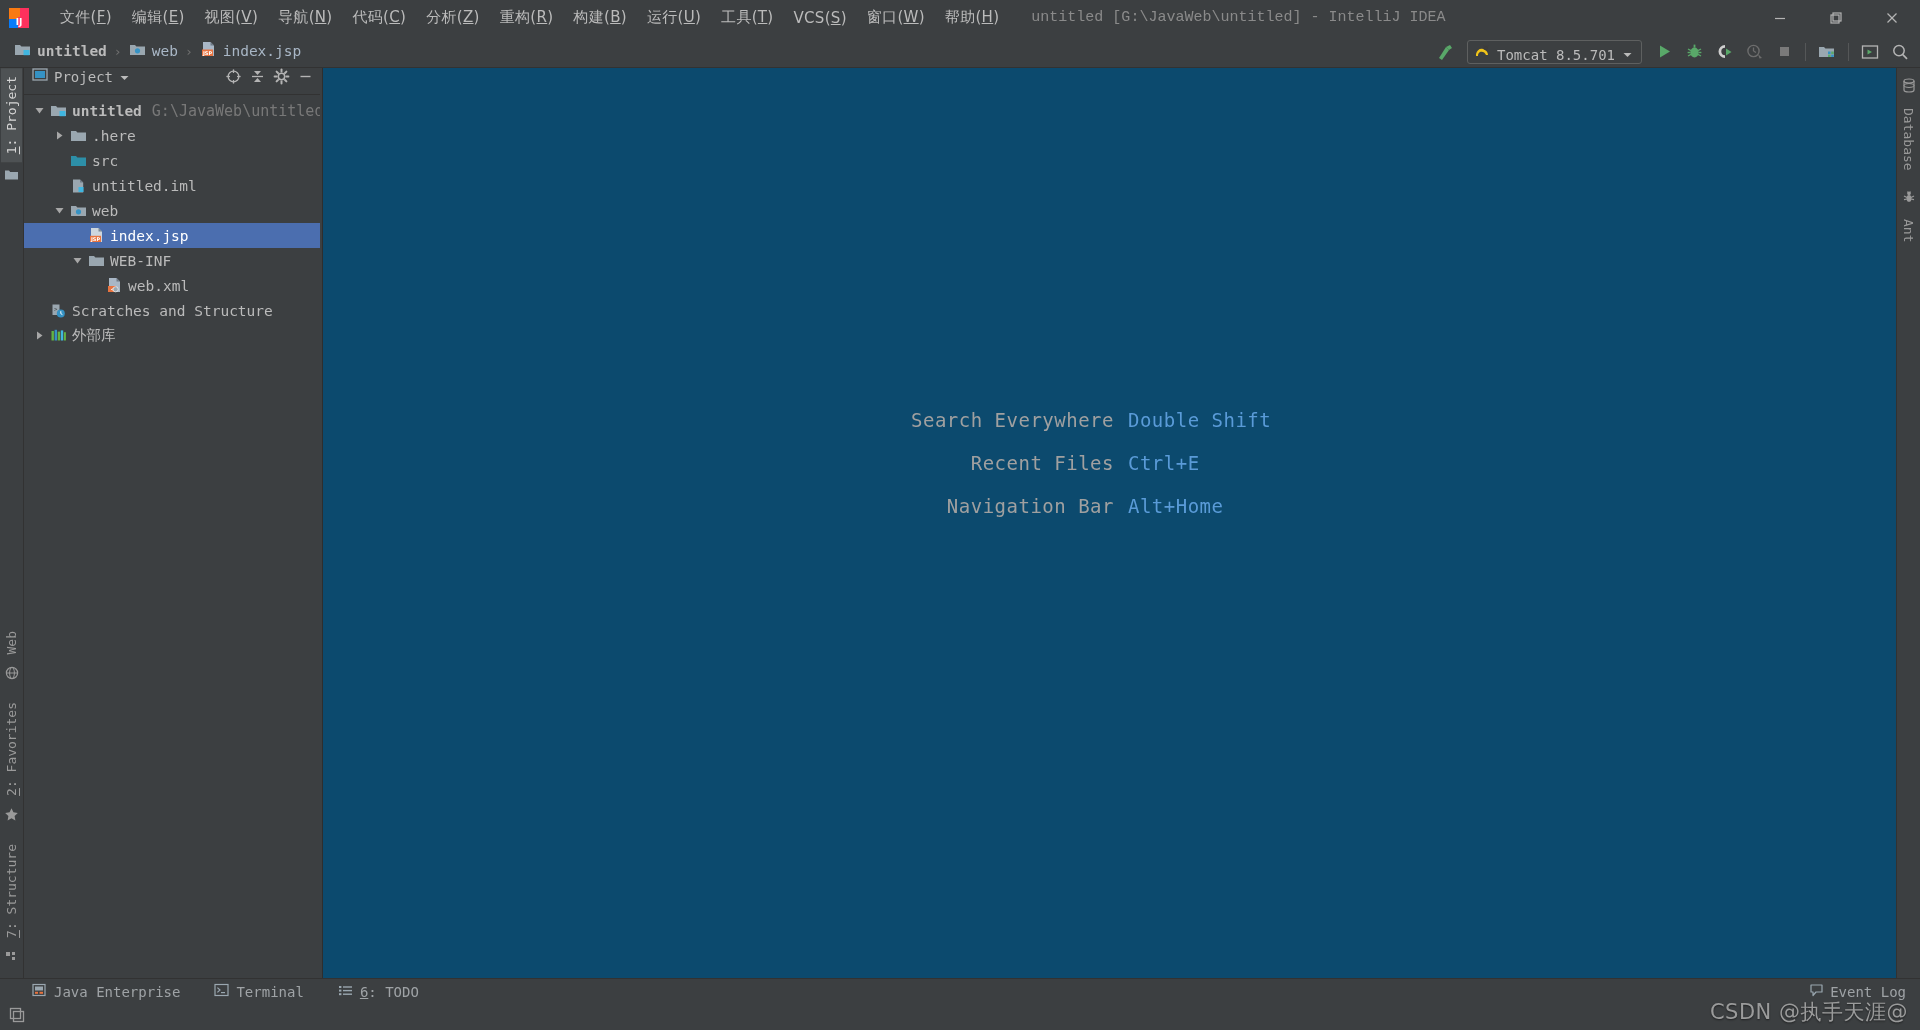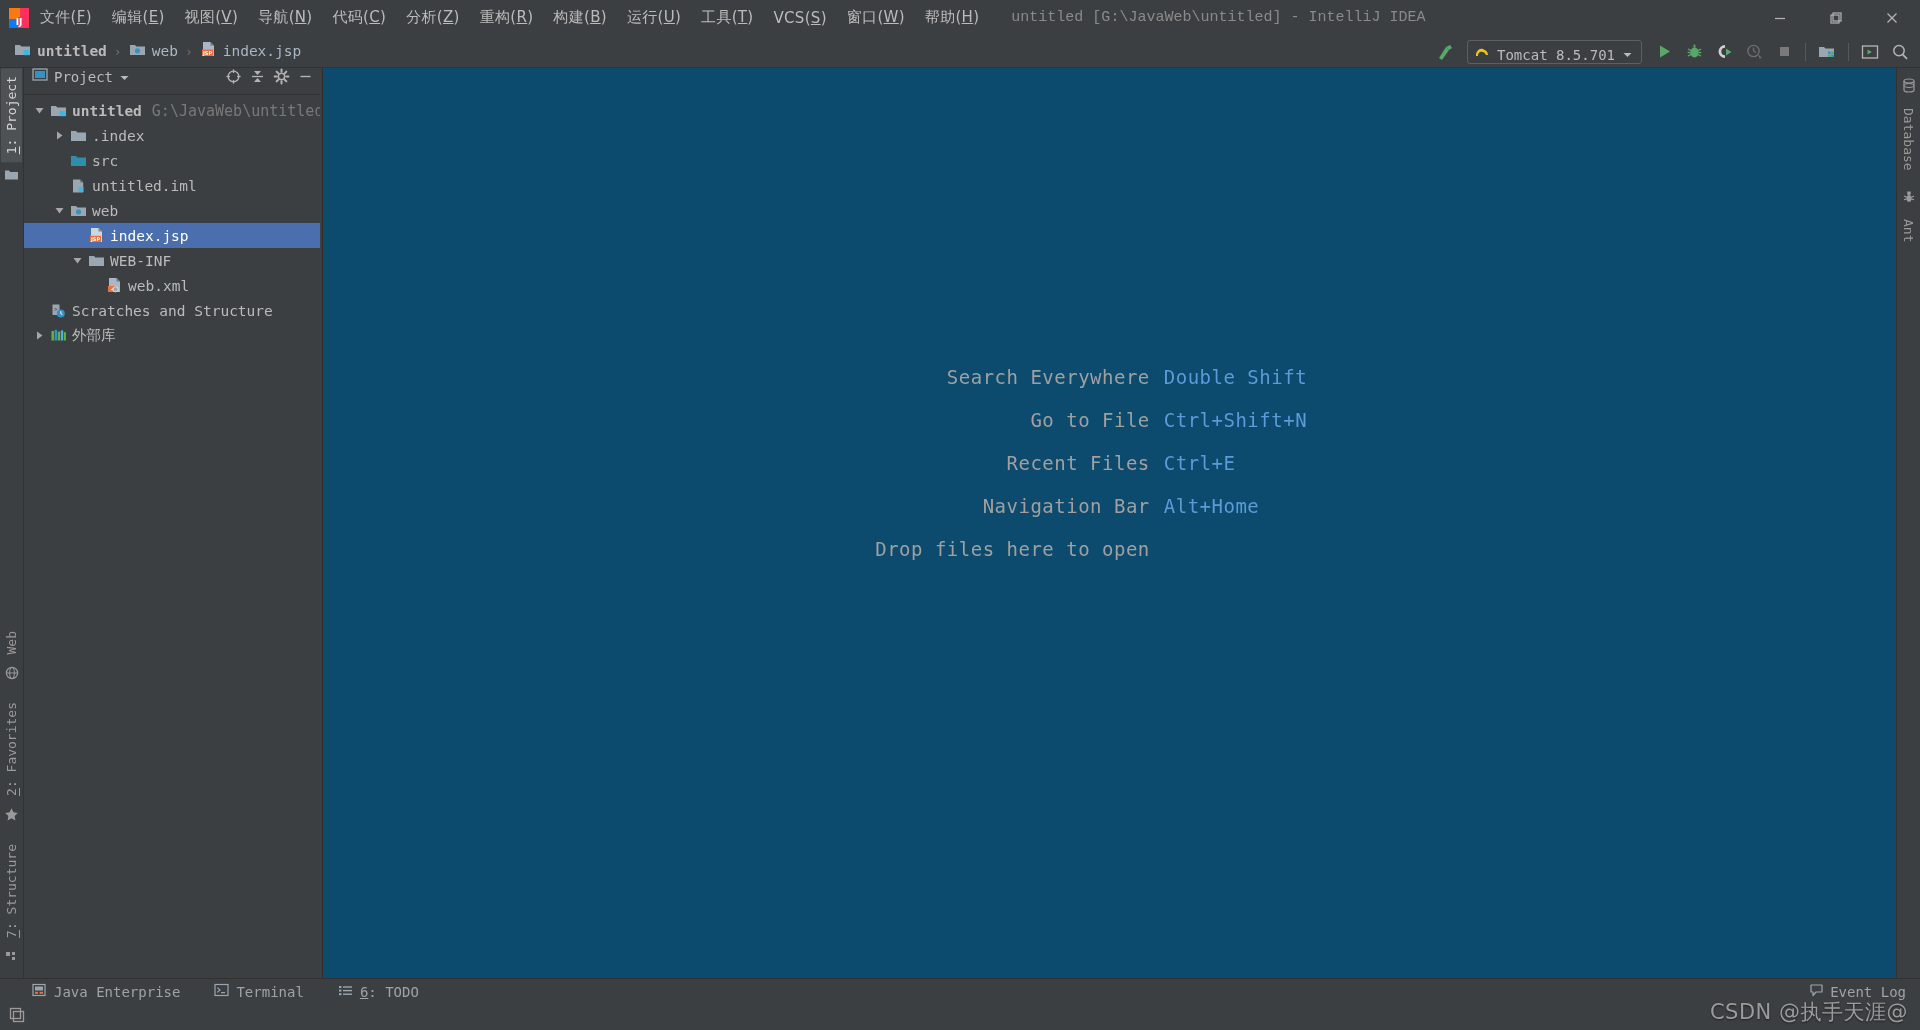--- a/index.html
+++ b/index.html
@@ -10,21 +10,21 @@
     overflow: hidden;
     -webkit-font-smoothing: antialiased;
   }
   .app { position: relative; width: 1920px; height: 1030px; display: flex; flex-direction: column; }
 
   
   .menubar {
     height: 35px; background: #3c3f41; display: flex; align-items: center;
     flex: 0 0 35px; position: relative; padding-left: 6px;
   }
-  .app-logo { width: 22px; height: 22px; margin: 0 0 0 2px; position: relative; flex: 0 0 22px; }
+  .app-logo { width: 22px; height: 22px; margin: 0 20px 0 2px; position: relative; flex: 0 0 22px; }
   .menu-item {
     color: #bbbbbb; font-size: 15px; padding: 4px 10px; white-space: nowrap;
     font-family: "DejaVu Sans", "Liberation Sans", sans-serif; letter-spacing: .3px;
   }
   .menu-item u { text-decoration: underline; }
   .win-title {
     color: #8a8a8a; font-size: 15px; margin-left: 22px; white-space: nowrap;
     font-family: Liberation Mono, monospace;
   }
   .win-ctrls { position: absolute; right: 0; top: 0; height: 35px; display: flex; align-items: center; }
@@ -416,21 +416,21 @@
           <span class="twist">
             <svg width="11" height="11" viewBox="0 0 11 11">
                 <path d="M3 1.5 L8.5 5.5 L3 9.5 Z" fill="#a7a7a7"></path>
               </svg>
           </span>
           <span class="ticon">
             <svg width="17" height="15" viewBox="0 0 17 15">
                 <path d="M1 3 L6 3 L7.4 4.6 L16 4.6 L16 13 L1 13 Z" fill="#9aa7b0"></path>
               </svg>
           </span>
-          <span class="tlabel">.index</span>
+          <span class="tlabel">.here</span>
         </div>
 
         <div class="trow" style="padding-left:44px">
           <span class="ticon">
             <svg width="17" height="15" viewBox="0 0 17 15">
                 <path d="M1 3 L6 3 L7.4 4.6 L16 4.6 L16 13 L1 13 Z" fill="#2d8fa8"></path>
               </svg>
           </span>
           <span class="tlabel">src</span>
         </div>
@@ -535,34 +535,26 @@
 
     <div class="tw-splitter"></div>
 
     <div class="editor">
       <div class="hints">
         <div class="hintrow">
           <span class="hint-label">Search Everywhere</span>
           <span class="hint-key">Double Shift</span>
         </div>
         <div class="hintrow">
-          <span class="hint-label">Go to File</span>
-          <span class="hint-key">Ctrl+Shift+N</span>
-        </div>
-        <div class="hintrow">
           <span class="hint-label">Recent Files</span>
           <span class="hint-key">Ctrl+E</span>
         </div>
         <div class="hintrow">
           <span class="hint-label">Navigation Bar</span>
           <span class="hint-key">Alt+Home</span>
-        </div>
-        <div class="hintrow">
-          <span class="hint-label">Drop files here to open</span>
-          <span class="hint-key"></span>
         </div>
       </div>
     </div>
 
     <div class="strip right">
       <div class="strip-top">
         <div style="padding:10px 0 3px">
           <svg width="14" height="15" viewBox="0 0 14 15">
             <ellipse cx="7" cy="3" rx="5" ry="2" fill="none" stroke="#9a9a9a" stroke-width="1.2"></ellipse>
             <path d="M2 3 L2 12 A5 2 0 0 0 12 12 L12 3" fill="none" stroke="#9a9a9a" stroke-width="1.2"></path>

